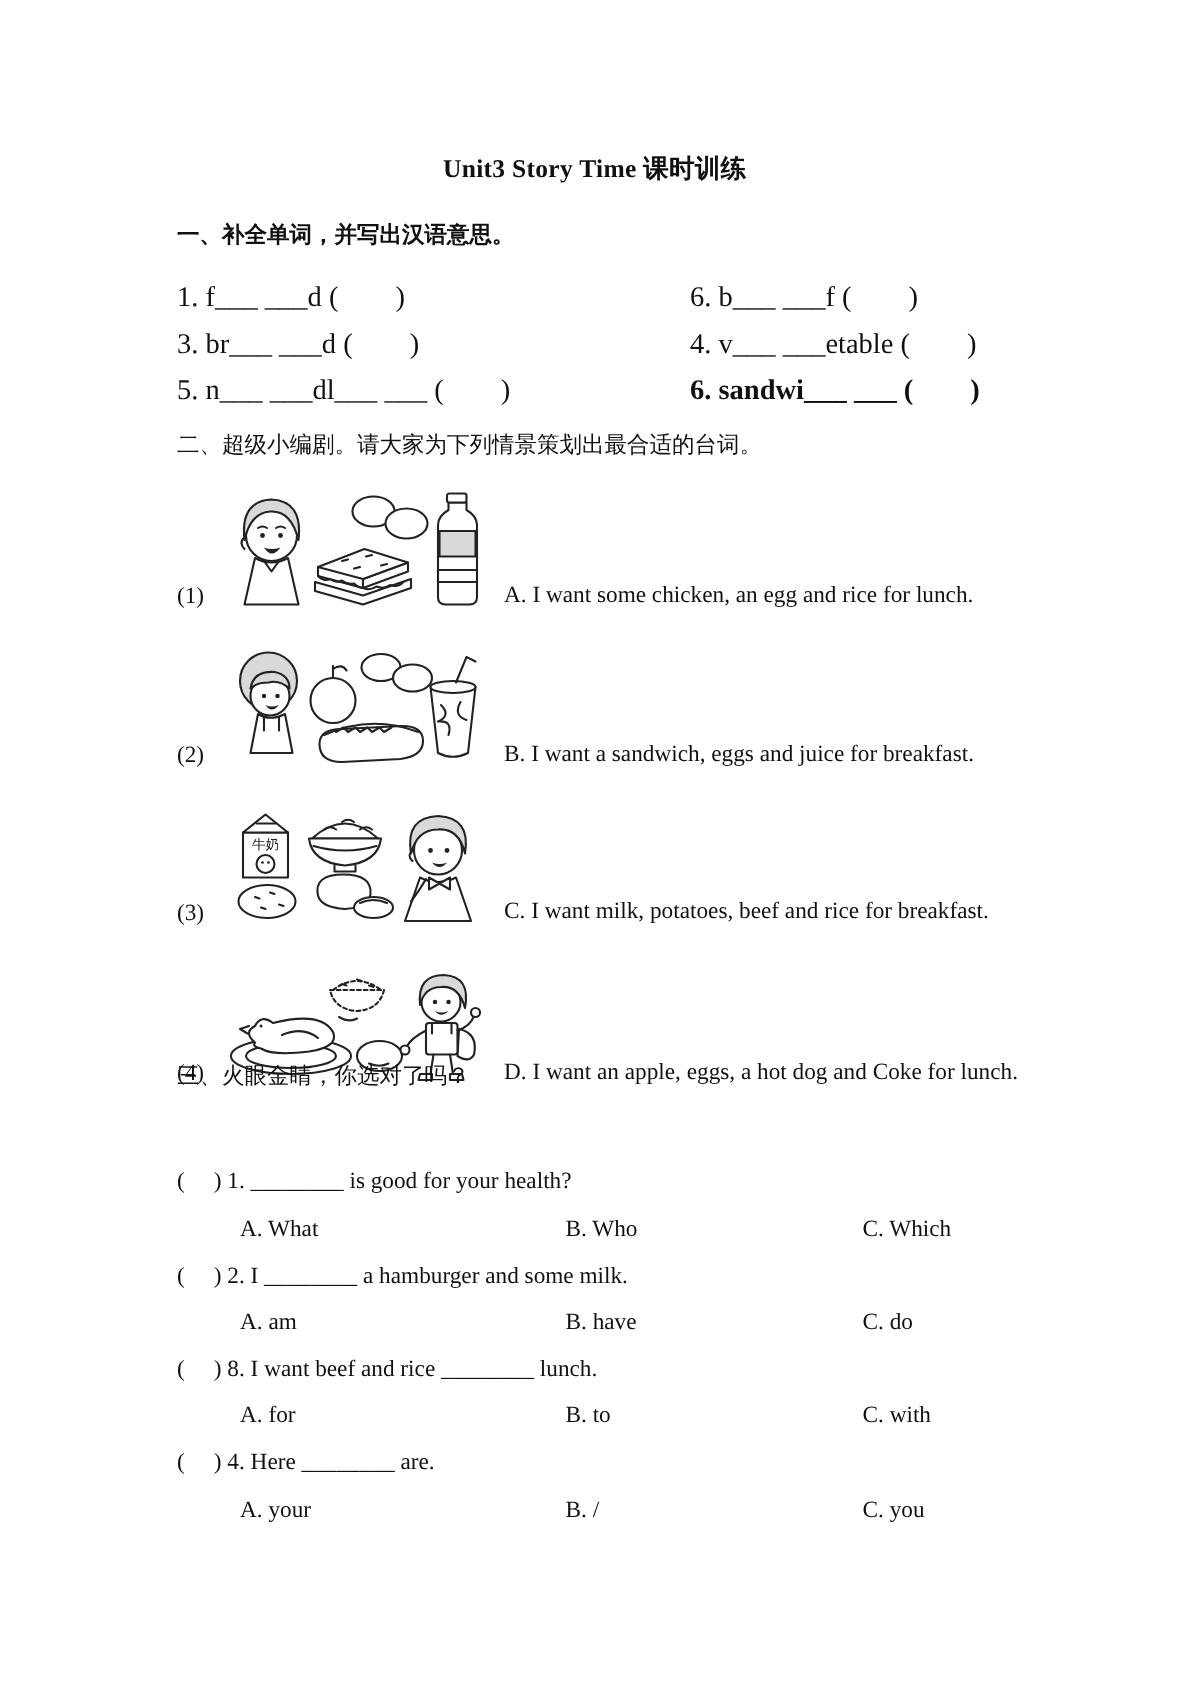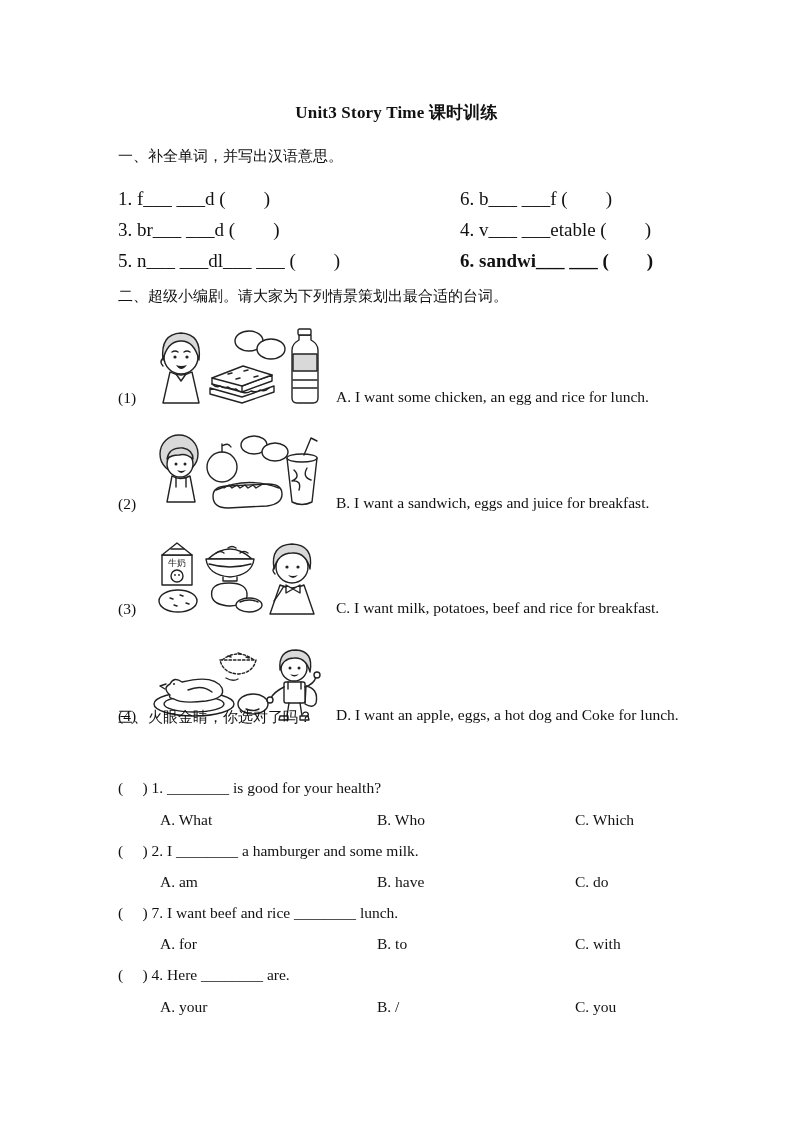--- a/index.html
+++ b/index.html
@@ -7,21 +7,21 @@
     position:relative; width:793px; height:1122px; background:#ffffff;
     color:#111; font-family:"Liberation Serif", serif; overflow:hidden;
   }
   .abs { position:absolute; white-space:pre; }
   .title {
     position:absolute; top:101px; left:0; width:100%; text-align:center;
     font-size:17px; font-weight:bold; letter-spacing:0.2px;
   }
   .zh { font-size:15px; }
   .en { font-size:19px; }
-  .h-one { left:118px; top:147px; }
+  .h-one { left:118px; top:147px;font-weight:bold; }
   .h-two { left:118px; top:287px; }
   .h-three { left:118px; top:708px; }
 
   .w1 { left:118px; top:188px; } .w2 { left:460px; top:188px; }
   .w3 { left:118px; top:219px; } .w4 { left:460px; top:219px; }
   .w5 { left:118px; top:250px; } .w6 { left:460px; top:250px;font-weight:bold; }
 
   .scene { position:absolute; left:118px; display:flex; align-items:flex-end; }
   .s1 { top:328px; } .s2 { top:434px; } .s3 { top:539px; } .s4 { top:646px; }
   .scene-num { width:32px; font-size:15.5px; line-height:1.1; flex:none; }
@@ -225,21 +225,21 @@
     <span class="opt opt-c">C. Which</span>
   </div>
 
   <div class="stem q2">(     ) 2. I ________ a hamburger and some milk.</div>
   <div class="optrow o2">
     <span class="opt opt-a">A. am</span>
     <span class="opt opt-b">B. have</span>
     <span class="opt opt-c">C. do</span>
   </div>
 
-  <div class="stem q3">(     ) 7. I want beef and rice ________ lunch.</div>
+  <div class="stem q3">(     ) 8. I want beef and rice ________ lunch.</div>
   <div class="optrow o3">
     <span class="opt opt-a">A. for</span>
     <span class="opt opt-b">B. to</span>
     <span class="opt opt-c">C. with</span>
   </div>
 
   <div class="stem q4">(     ) 4. Here ________ are.</div>
   <div class="optrow o4">
     <span class="opt opt-a">A. your</span>
     <span class="opt opt-b">B. /</span>

